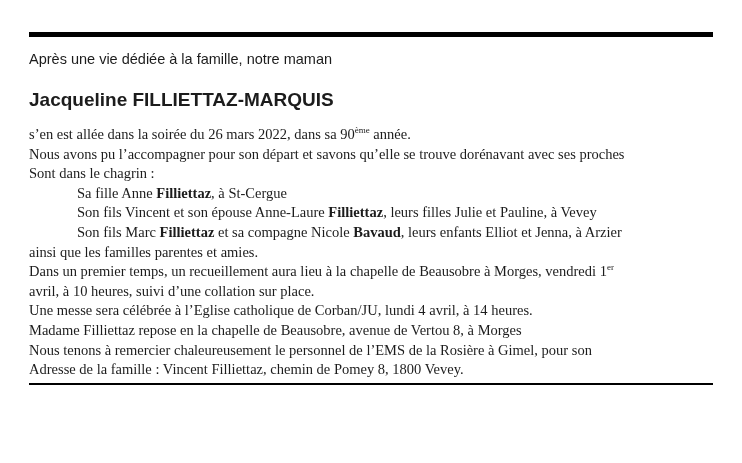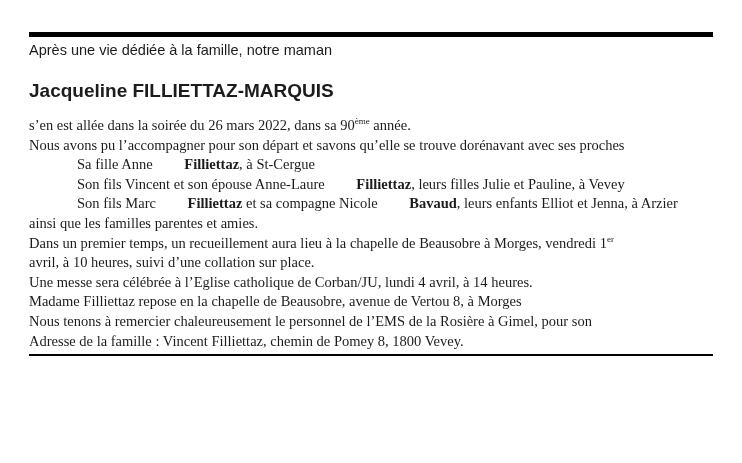--- a/index.html
+++ b/index.html
@@ -20,21 +20,21 @@
     margin-top: 32px;
     height: 5px;
     background: #000000;
   }
   .rule-bottom {
     margin-top: 3px;
     height: 2px;
     background: #000000;
   }
   .intro {
-    margin-top: 4px;
+    margin-top: 13px;
     font-size: 14.5px;
     line-height: 19px;
     white-space: nowrap;
   }
   .title {
     margin-top: 19px;
     text-align: left;
     font-weight: bold;
     font-size: 19px;
     line-height: 23px;
@@ -46,38 +46,38 @@
   }
   .line {
     white-space: nowrap;
     font-family: Liberation Serif, serif;
   }
   .line.indent {
     padding-left: 48px;
   }
   .bold {
     font-weight: bold;
-    margin-left: 28px;
   }
   sup {
     font-size: 0.62em;
     line-height: 0;
     vertical-align: super;
   }
 </style>
 </head>
 <body>
 
 <div class="page">
   <div class="rule-top"></div>
   <div class="intro">Après une vie dédiée à la famille, notre maman</div>
   <div class="title">Jacqueline FILLIETTAZ-MARQUIS</div>
   <div class="body-block">
       <div class="line"><span>s’en est allée dans la soirée du 26 mars 2022, dans sa 90</span><sup>ème</sup><span> année.</span></div>
       <div class="line"><span>Nous avons pu l’accompagner pour son départ et savons qu’elle se trouve dorénavant avec ses proches</span></div>
+      <div class="line"><span>Sont dans le chagrin :</span></div>
       <div class="line indent"><span>Sa fille Anne </span><span class="bold">Filliettaz</span><span>, à St-Cergue</span></div>
       <div class="line indent"><span>Son fils Vincent et son épouse Anne-Laure </span><span class="bold">Filliettaz</span><span>, leurs filles Julie et Pauline, à Vevey</span></div>
       <div class="line indent"><span>Son fils Marc </span><span class="bold">Filliettaz</span><span> et sa compagne Nicole </span><span class="bold">Bavaud</span><span>, leurs enfants Elliot et Jenna, à Arzier</span></div>
       <div class="line"><span>ainsi que les familles parentes et amies.</span></div>
       <div class="line"><span>Dans un premier temps, un recueillement aura lieu à la chapelle de Beausobre à Morges, vendredi 1</span><sup>er</sup></div>
       <div class="line"><span>avril, à 10 heures, suivi d’une collation sur place.</span></div>
       <div class="line"><span>Une messe sera célébrée à l’Eglise catholique de Corban/JU, lundi 4 avril, à 14 heures.</span></div>
       <div class="line"><span>Madame Filliettaz repose en la chapelle de Beausobre, avenue de Vertou 8, à Morges</span></div>
       <div class="line"><span>Nous tenons à remercier chaleureusement le personnel de l’EMS de la Rosière à Gimel, pour son</span></div>
       <div class="line"><span>Adresse de la famille : Vincent Filliettaz, chemin de Pomey 8, 1800 Vevey.</span></div>

